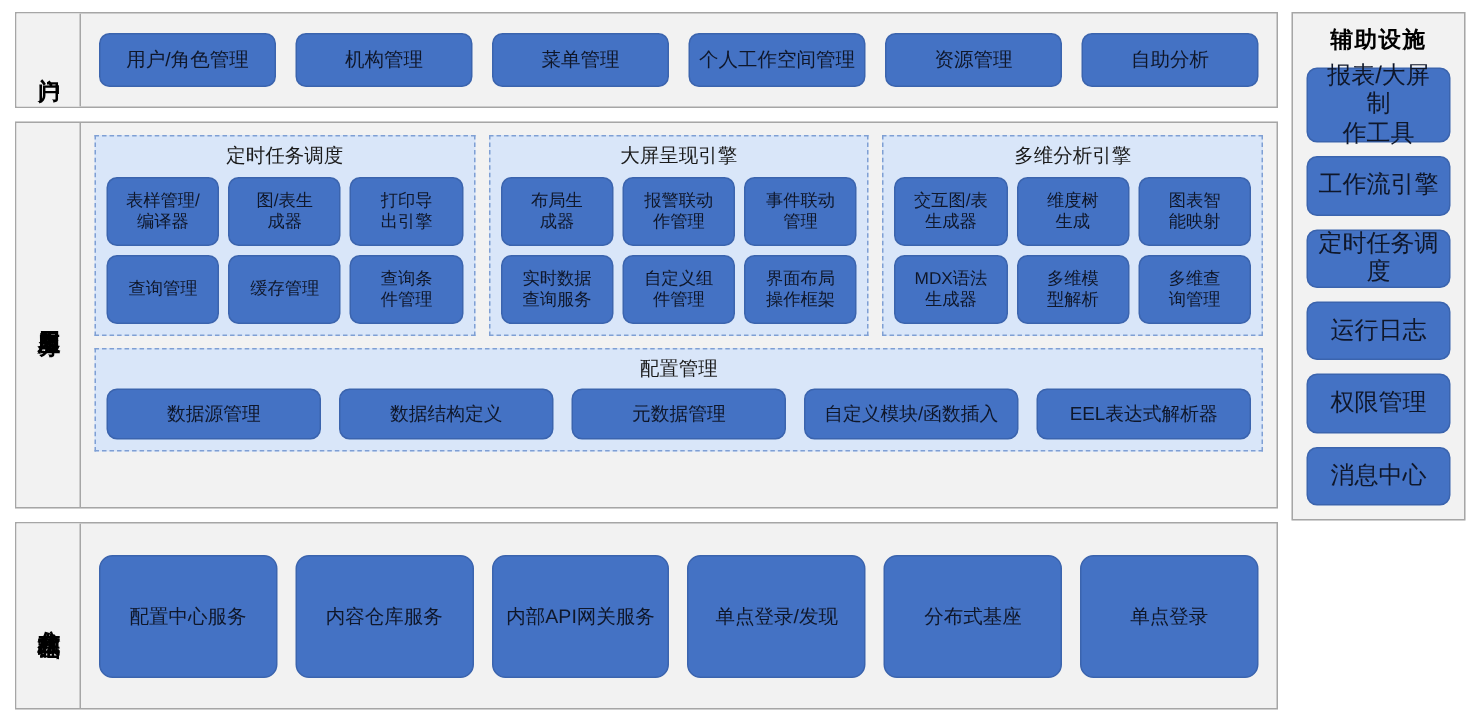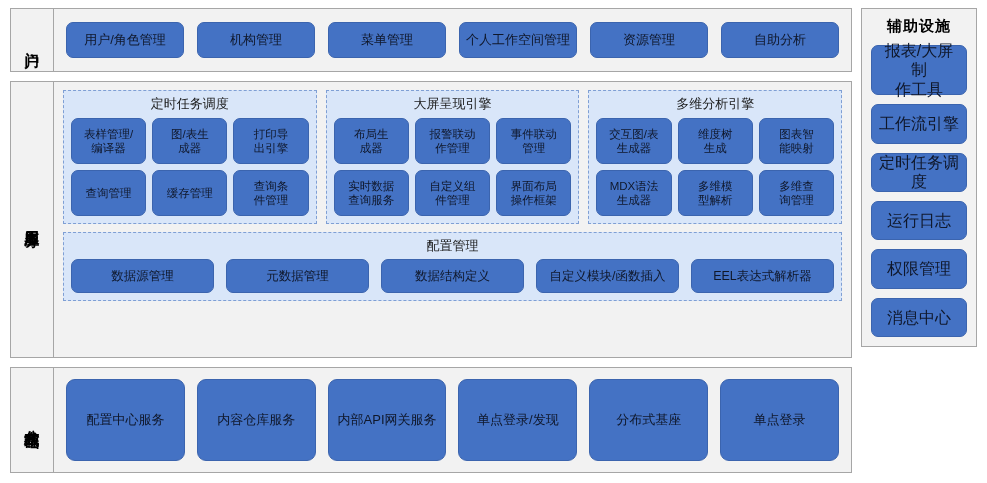--- a/index.html
+++ b/index.html
@@ -147,21 +147,21 @@
     align-items: flex-start;
   }
   .config-row .btn {
     height: 34px;
     font-size: 12.5px;
     flex: 1 1 0;
     min-width: 0;
   }
 
   
-  .distrib { height: 106px; }
+  .distrib { height: 125px; }
   .distrib .section-body {
     padding: 0 12px;
     gap: 12px;
   }
   .distrib .btn {
     height: 82px;
     font-size: 13px;
     border-radius: 9px;
     flex: 1 1 0;
     min-width: 0;
@@ -277,22 +277,22 @@
 询管理</div>
             </div>
           </div>
 
         </div>
 
         <div class="dashed-panel config-panel">
           <div class="panel-title">配置管理</div>
           <div class="config-row">
             <div class="btn">数据源管理</div>
+            <div class="btn">数据结构定义</div>
             <div class="btn">元数据管理</div>
-            <div class="btn">数据结构定义</div>
             <div class="btn">自定义模块/函数插入</div>
             <div class="btn">EEL表达式解析器</div>
           </div>
         </div>
 
       </div>
     </div>
 
     <div class="section distrib">
       <div class="section-label">分布式基础</div>

